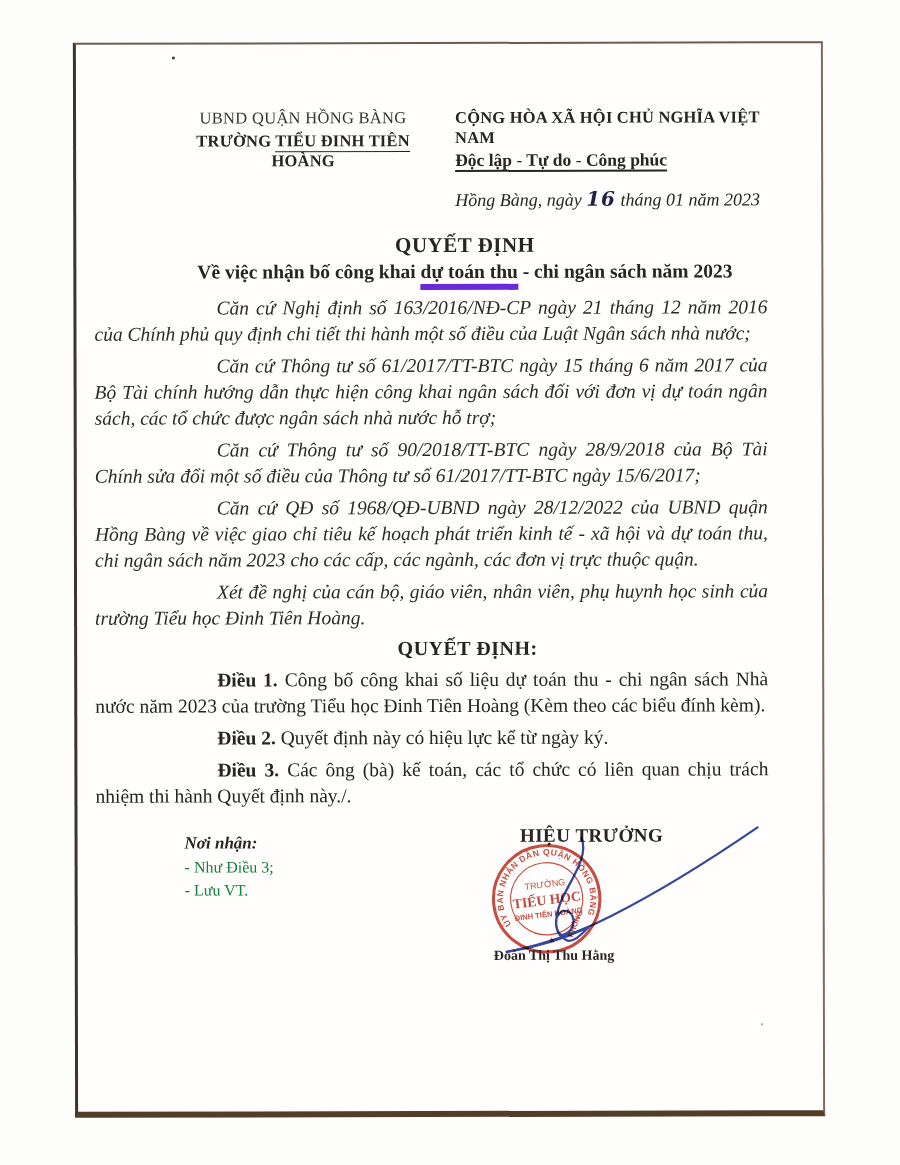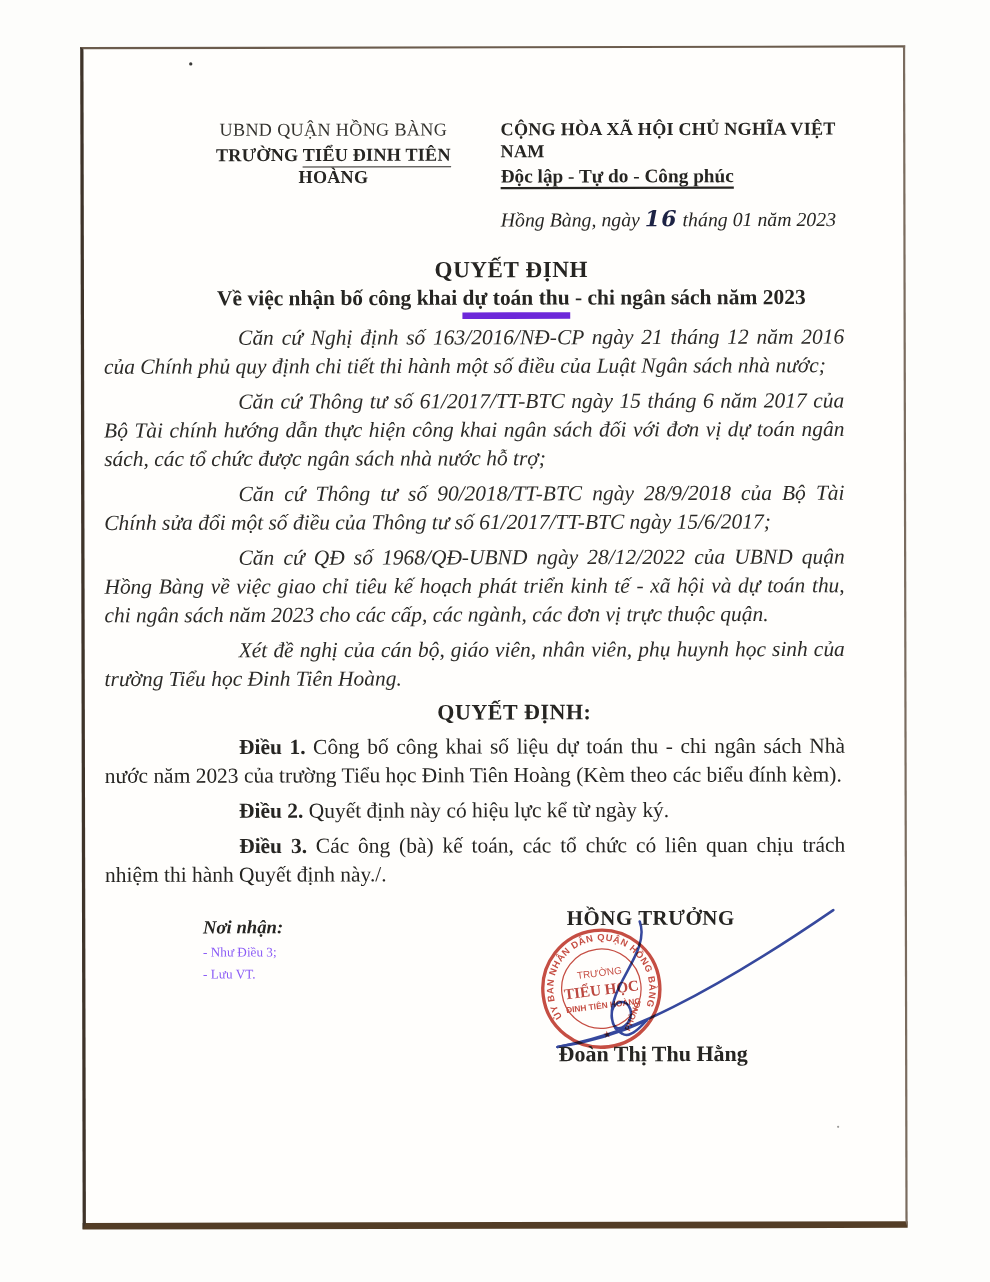--- a/index.html
+++ b/index.html
@@ -46,25 +46,25 @@
           text-indent:122px; margin-bottom:6px; }
   .recital { font-style:italic; color:#2b2a27; }
   .article b { font-weight:bold; }
   .decision-heading { text-align:center; font-size:20px; font-weight:bold;
                       letter-spacing:.5px; margin:3px 0 7px; transform:translateX(36px); }
 
   
   .footer { position:relative; height:300px; margin-top:4px; }
   .noi-nhan { position:absolute; left:89px; top:18px; }
   .noi-nhan .nn-title { font-style:italic; font-weight:bold; font-size:17px; }
-  .noi-nhan .nn-item { font-size:12px; margin-top:5px; color:#8b5cf6; }
+  .noi-nhan .nn-item { font-size:16px; margin-top:5px; color:#15803d; }
   .signer-title { position:absolute; left:396px; top:10px; width:200px; text-align:center;
                   font-size:19px; font-weight:bold; letter-spacing:.5px; }
-  .signer-name  { position:absolute; left:398px; top:133px; width:200px; text-align:center;
-                  font-size:20px; font-weight:bold; }
+  .signer-name  { position:absolute; left:398px; top:133px; width:200px; text-align:left;
+                  font-size:14px; font-weight:bold; }
   .stamp { position:absolute; left:394px; top:27px; width:114px; height:114px;
            opacity:.9; mix-blend-mode:multiply; }
   .signature { position:absolute; left:396px; top:8px; width:280px; height:152px;
                mix-blend-mode:multiply; }
 
   .speck { position:absolute; background:#3a3a38; border-radius:50%; }
 </style>
 </head>
 <body>
 
@@ -102,21 +102,21 @@
       <p class="para article"><b>Điều 3.</b><span> Các ông (bà) kế toán, các tổ chức có liên quan chịu trách nhiệm thi hành Quyết định này./.</span></p>
     </div>
 
     <div class="footer">
       <div class="noi-nhan">
         <div class="nn-title">Nơi nhận:</div>
         <div class="nn-item">- Như Điều 3;</div>
         <div class="nn-item">- Lưu VT.</div>
       </div>
 
-      <div class="signer-title">HỒNG TRƯỞNG</div>
+      <div class="signer-title">HIỆU TRƯỞNG</div>
 
       <svg class="stamp" viewBox="0 0 120 120">
         <g transform="rotate(-7 60 60)" fill="none" stroke="#bf3a2f">
           <circle cx="60" cy="60" r="56" stroke-width="3.2"></circle>
           <circle cx="60" cy="60" r="38" stroke-width="1.2"></circle>
           <path id="arcTop" d="M 24.8,89.6 A 46,46 0 1 1 95.2,89.6" stroke="none"></path>
           <text font-size="9" font-weight="bold" fill="#bf3a2f" stroke="none" letter-spacing="0.6" font-family="Liberation Sans, sans-serif">
             <textPath href="#arcTop" startOffset="50%" text-anchor="middle">ỦY BAN NHÂN DÂN QUẬN HỒNG BÀNG</textPath>
           </text>
           <text font-size="8" font-weight="bold" fill="#bf3a2f" stroke="none" font-family="Liberation Sans, sans-serif" transform="translate(82,104) rotate(-62)">PHÒNG</text>

